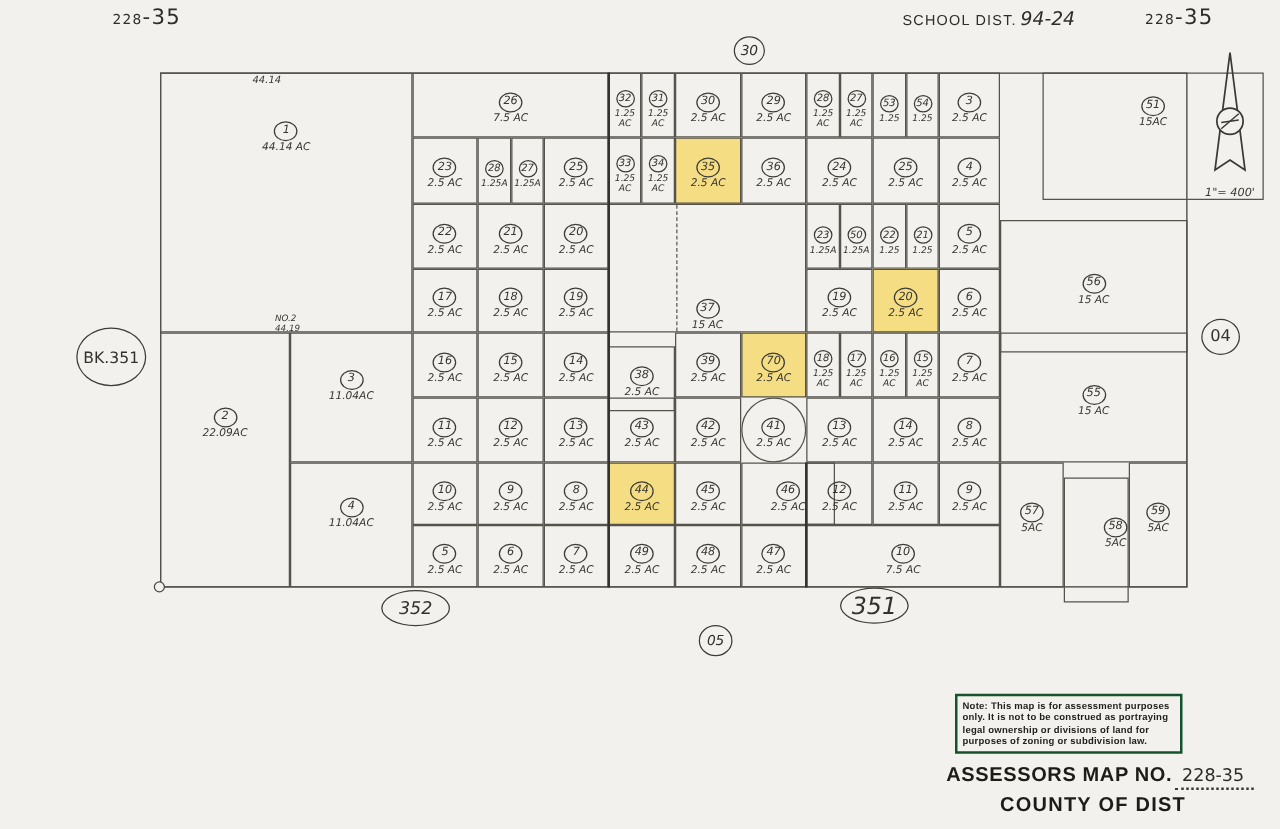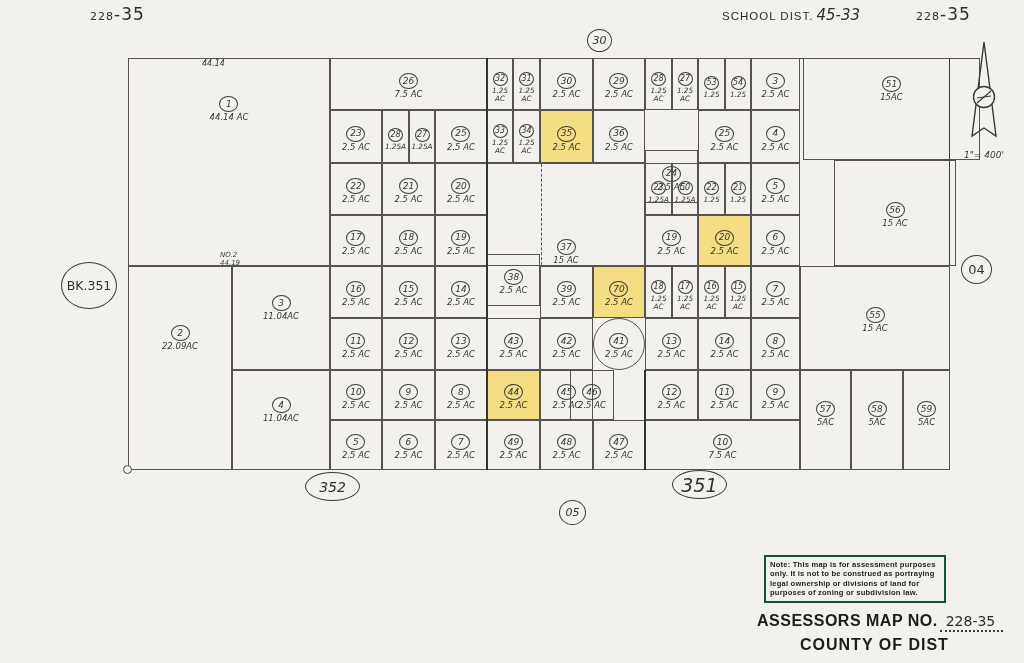--- a/index.html
+++ b/index.html
@@ -98,21 +98,21 @@
   #county-line { position: absolute; left: 800px; top: 636px; font-size: 16px; font-weight: bold; letter-spacing: 1px; color: #1d1c17; white-space: nowrap; }
 </style>
 </head>
 <body>
 
 <div id="sheet">
 
   <div class="corner-no" id="corner-left"><span class="bk">228</span><span class="pg">-35</span></div>
 
 
-  <div id="school-dist"><span class="lbl">SCHOOL DIST.</span><span class="val">45-33</span></div>
+  <div id="school-dist"><span class="lbl">SCHOOL DIST.</span><span class="val">94-24</span></div>
 
   <div class="corner-no" id="corner-right"><span class="bk">228</span><span class="pg">-35</span></div>
 
   <div class="marker" id="marker-30">30</div>
   <div class="marker" id="marker-04">04</div>
   <div class="marker" id="marker-05">05</div>
   <div class="marker" id="marker-bk">BK.351</div>
   <div class="marker" id="marker-352">352</div>
   <div class="marker" id="marker-351">351</div>
 
@@ -223,21 +223,21 @@
       </div>
       <div class="parcel hl" style="left: 540px; top: 110px; width: 53px; height: 53px;">
         <div class="parcel-label"><span class="pnum">35</span><div class="parea">2.5 AC</div></div>
       </div>
       <div class="parcel" style="left: 593px; top: 110px; width: 52px; height: 53px;">
         <div class="parcel-label"><span class="pnum">36</span><div class="parea">2.5 AC</div></div>
       </div>
       <div class="parcel" style="left: 487px; top: 163px; width: 158px; height: 103px; align-items: flex-end;">
         <div class="parcel-label"><span class="pnum">37</span><div class="parea">15 AC</div></div>
       </div>
-      <div class="parcel" style="left: 487px; top: 254px; width: 53px; height: 52px;">
+      <div class="parcel" style="left: 487px; top: 277px; width: 53px; height: 52px;">
         <div class="parcel-label"><span class="pnum">38</span><div class="parea">2.5 AC</div></div>
       </div>
       <div class="parcel" style="left: 540px; top: 266px; width: 53px; height: 52px;">
         <div class="parcel-label"><span class="pnum">39</span><div class="parea">2.5 AC</div></div>
       </div>
       <div class="parcel hl" style="left: 593px; top: 266px; width: 52px; height: 52px;">
         <div class="parcel-label"><span class="pnum">70</span><div class="parea">2.5 AC</div></div>
       </div>
       <div class="parcel" style="left: 487px; top: 318px; width: 53px; height: 52px;">
         <div class="parcel-label"><span class="pnum">43</span><div class="parea">2.5 AC</div></div>
@@ -247,21 +247,21 @@
       </div>
       <div class="parcel" style="left: 593px; top: 318px; width: 52px; height: 52px; border-radius: 26px;">
         <div class="parcel-label"><span class="pnum">41</span><div class="parea">2.5 AC</div></div>
       </div>
       <div class="parcel hl" style="left: 487px; top: 370px; width: 53px; height: 50px;">
         <div class="parcel-label"><span class="pnum">44</span><div class="parea">2.5 AC</div></div>
       </div>
       <div class="parcel" style="left: 540px; top: 370px; width: 53px; height: 50px;">
         <div class="parcel-label"><span class="pnum">45</span><div class="parea">2.5 AC</div></div>
       </div>
-      <div class="parcel" style="left: 570px; top: 370px; width: 44px; height: 50px;">
+      <div class="parcel" style="left: 593px; top: 370px; width: 75px; height: 50px;">
         <div class="parcel-label"><span class="pnum">46</span><div class="parea">2.5 AC</div></div>
       </div>
       <div class="parcel" style="left: 487px; top: 420px; width: 53px; height: 50px;">
         <div class="parcel-label"><span class="pnum">49</span><div class="parea">2.5 AC</div></div>
       </div>
       <div class="parcel" style="left: 540px; top: 420px; width: 53px; height: 50px;">
         <div class="parcel-label"><span class="pnum">48</span><div class="parea">2.5 AC</div></div>
       </div>
       <div class="parcel" style="left: 593px; top: 420px; width: 52px; height: 50px;">
         <div class="parcel-label"><span class="pnum">47</span><div class="parea">2.5 AC</div></div>
@@ -276,21 +276,21 @@
       </div>
       <div class="parcel narrow" style="left: 698px; top: 58px; width: 27px; height: 52px;">
         <div class="parcel-label"><span class="pnum">53</span><div class="parea">1.25</div></div>
       </div>
       <div class="parcel narrow" style="left: 725px; top: 58px; width: 26px; height: 52px;">
         <div class="parcel-label"><span class="pnum">54</span><div class="parea">1.25</div></div>
       </div>
       <div class="parcel" style="left: 751px; top: 58px; width: 49px; height: 52px;">
         <div class="parcel-label"><span class="pnum">3</span><div class="parea">2.5 AC</div></div>
       </div>
-      <div class="parcel" style="left: 645px; top: 110px; width: 53px; height: 53px; margin-top: 40px;">
+      <div class="parcel" style="left: 645px; top: 110px; width: 53px; height: 53px;">
         <div class="parcel-label"><span class="pnum">24</span><div class="parea">2.5 AC</div></div>
       </div>
       <div class="parcel" style="left: 698px; top: 110px; width: 53px; height: 53px;">
         <div class="parcel-label"><span class="pnum">25</span><div class="parea">2.5 AC</div></div>
       </div>
       <div class="parcel" style="left: 751px; top: 110px; width: 49px; height: 53px;">
         <div class="parcel-label"><span class="pnum">4</span><div class="parea">2.5 AC</div></div>
       </div>
       <div class="parcel narrow" style="left: 645px; top: 163px; width: 27px; height: 52px;">
         <div class="parcel-label"><span class="pnum">23</span><div class="parea">1.25A</div></div>
@@ -349,33 +349,33 @@
       </div>
       <div class="parcel" style="left: 698px; top: 370px; width: 53px; height: 50px;">
         <div class="parcel-label"><span class="pnum">11</span><div class="parea">2.5 AC</div></div>
       </div>
       <div class="parcel" style="left: 751px; top: 370px; width: 49px; height: 50px;">
         <div class="parcel-label"><span class="pnum">9</span><div class="parea">2.5 AC</div></div>
       </div>
       <div class="parcel" style="left: 645px; top: 420px; width: 155px; height: 50px;">
         <div class="parcel-label"><span class="pnum">10</span><div class="parea">7.5 AC</div></div>
       </div>
-      <div class="parcel" style="left: 803px; top: 58px; width: 177px; height: 102px;">
+      <div class="parcel" style="left: 834px; top: 58px; width: 177px; height: 102px;">
         <div class="parcel-label" style="transform: translateY(-22px);"><span class="pnum">51</span><div class="parea">15AC</div></div>
       </div>
-      <div class="parcel" style="left: 800px; top: 160px; width: 122px; height: 106px; margin-left: 34px;">
+      <div class="parcel" style="left: 800px; top: 176px; width: 150px; height: 106px;">
         <div class="parcel-label"><span class="pnum">56</span><div class="parea">15 AC</div></div>
       </div>
       <div class="parcel" style="left: 800px; top: 266px; width: 150px; height: 104px;">
         <div class="parcel-label"><span class="pnum">55</span><div class="parea">15 AC</div></div>
       </div>
       <div class="parcel" style="left: 800px; top: 370px; width: 51px; height: 100px;">
         <div class="parcel-label" style="transform: translateY(-8px);"><span class="pnum">57</span><div class="parea">5AC</div></div>
       </div>
-      <div class="parcel" style="left: 851px; top: 370px; width: 52px; height: 100px;">
+      <div class="parcel" style="left: 851px; top: 382px; width: 52px; height: 100px; justify-content: flex-end;">
         <div class="parcel-label" style="transform: translateY(-8px);"><span class="pnum">58</span><div class="parea">5AC</div></div>
       </div>
       <div class="parcel" style="left: 903px; top: 370px; width: 47px; height: 100px;">
         <div class="parcel-label" style="transform: translateY(-8px);"><span class="pnum">59</span><div class="parea">5AC</div></div>
       </div>
     </div>
   <div id="quarter-line"></div>
   <div id="quarter-line2"></div>
   <div id="center-dashed"></div>
   <div id="corner-dot"></div>

